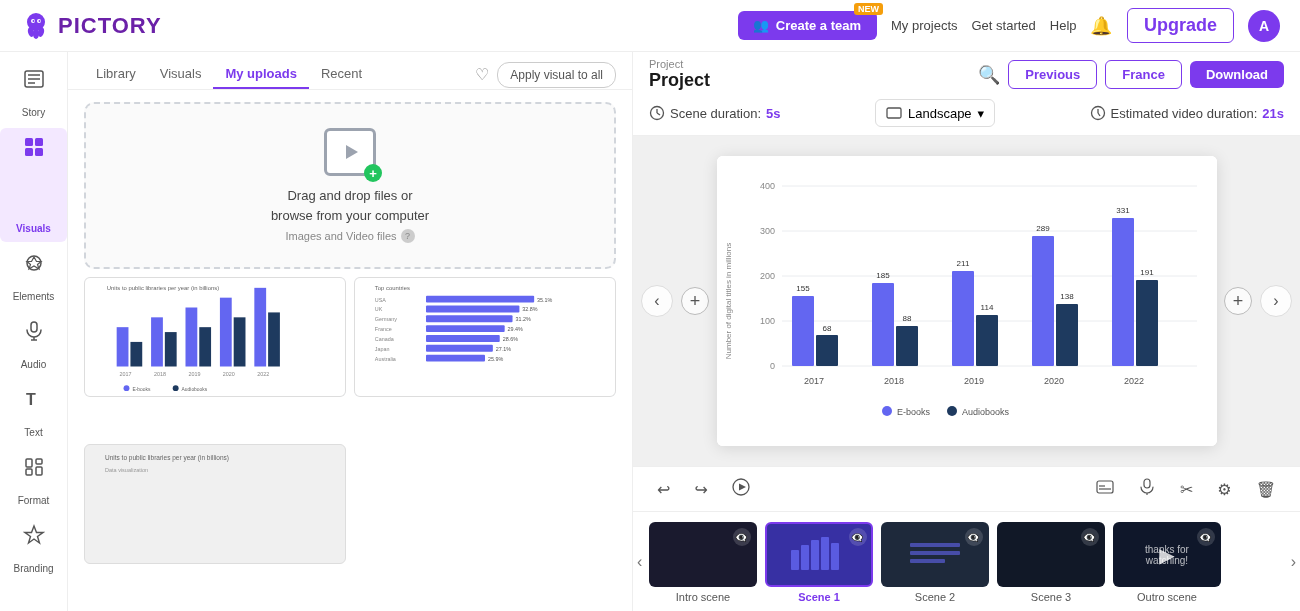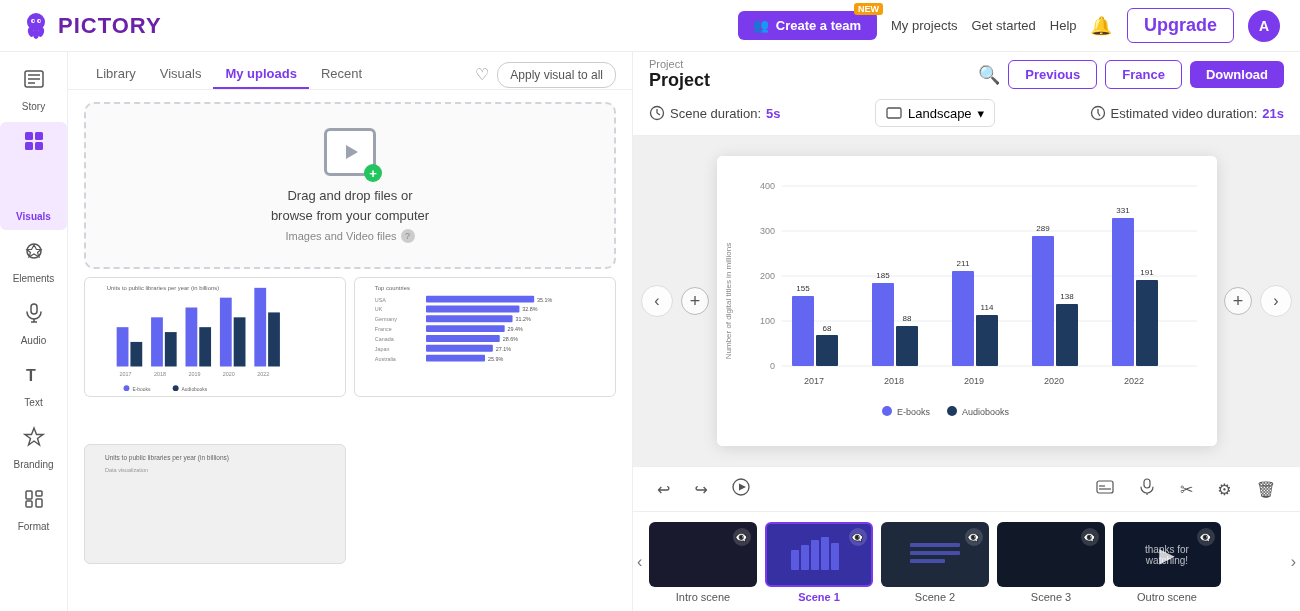--- a/index.html
+++ b/index.html
@@ -36,21 +36,21 @@
 
     
     .main-layout { display: flex; flex: 1; overflow: hidden; }
 
     
     .icon-sidebar {
       width: 68px; background: #fff; border-right: 1px solid #eee; display: flex; flex-direction: column; align-items: center;
       padding-top: 8px; gap: 2px; flex-shrink: 0;
     }
     .sidebar-item {
-      display: flex; flex-direction: column; align-items: center; gap: 6px; padding: 8px 4px; width: 100%;
+      display: flex; flex-direction: column; align-items: center; gap: 12px; padding: 8px 4px; width: 100%;
       cursor: pointer; border-radius: 6px; color: #555;
     }
     .sidebar-item.active { color: #7c3aed; background: #f3e8ff; }
     .sidebar-item .si-icon { font-size: 20px; }
     .sidebar-item .si-label { font-size: 10px; font-weight: 500; }
 
     
     .left-panel {
       width: 565px; background: #fff; border-right: 1px solid #eee; display: flex; flex-direction: column; flex-shrink: 0; overflow: hidden;
     }
@@ -261,36 +261,36 @@
             <text x="3" y="17" font-size="16" font-weight="700" fill="#555">T</text>
           </svg>
       </span>
       <span class="si-label">Text</span>
     </div>
 
 
     <div class="sidebar-item">
       <span class="si-icon">
         <svg width="22" height="22" viewBox="0 0 22 22" fill="none">
-            <path d="M11 2l2.5 6.5H20l-5.5 4 2 6.5L11 15l-5.5 4 2-6.5L2 8.5h6.5z" stroke="#555" stroke-width="1.4" fill="none"></path>
-          </svg>
-      </span>
-      <span class="si-label">Branding</span>
-    </div>
-
-    <div class="sidebar-item">
-      <span class="si-icon">
-        <svg width="22" height="22" viewBox="0 0 22 22" fill="none">
             <rect x="3" y="3" width="6" height="8" rx="1" stroke="#555" stroke-width="1.5"></rect>
             <rect x="13" y="3" width="6" height="5" rx="1" stroke="#555" stroke-width="1.5"></rect>
             <rect x="3" y="13" width="6" height="6" rx="1" stroke="#555" stroke-width="1.5"></rect>
             <rect x="13" y="11" width="6" height="8" rx="1" stroke="#555" stroke-width="1.5"></rect>
           </svg>
       </span>
       <span class="si-label">Format</span>
+    </div>
+
+    <div class="sidebar-item">
+      <span class="si-icon">
+        <svg width="22" height="22" viewBox="0 0 22 22" fill="none">
+            <path d="M11 2l2.5 6.5H20l-5.5 4 2 6.5L11 15l-5.5 4 2-6.5L2 8.5h6.5z" stroke="#555" stroke-width="1.4" fill="none"></path>
+          </svg>
+      </span>
+      <span class="si-label">Branding</span>
     </div>
   </div>
 
   <div class="left-panel">
 
     <div class="tabs">
       <div class="tab">Library</div>
       <div class="tab">Visuals</div>
       <div class="tab active">My uploads</div>
       <div class="tab">Recent</div>

